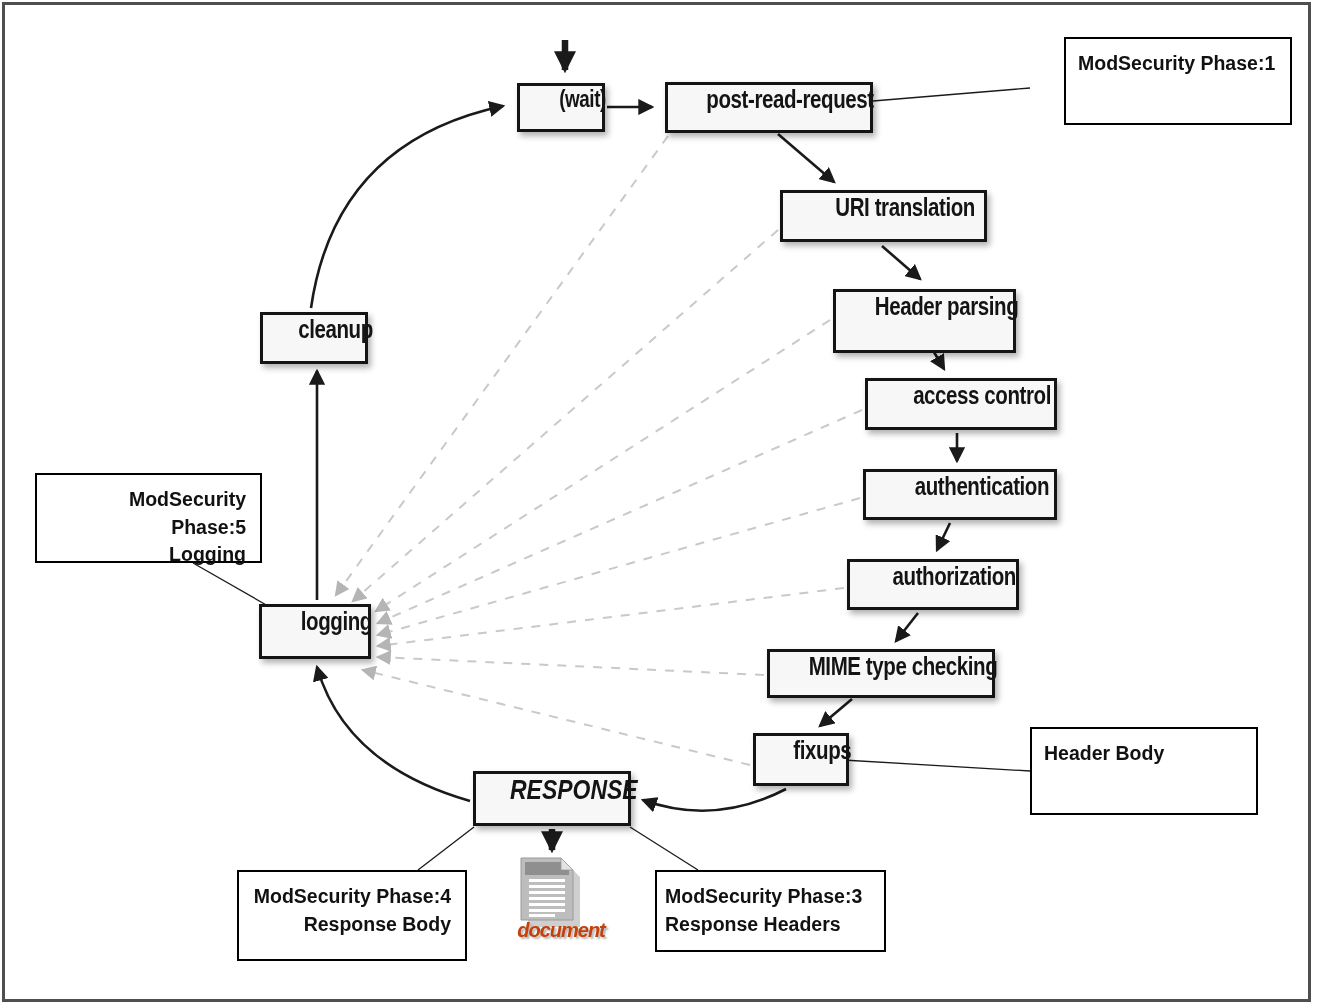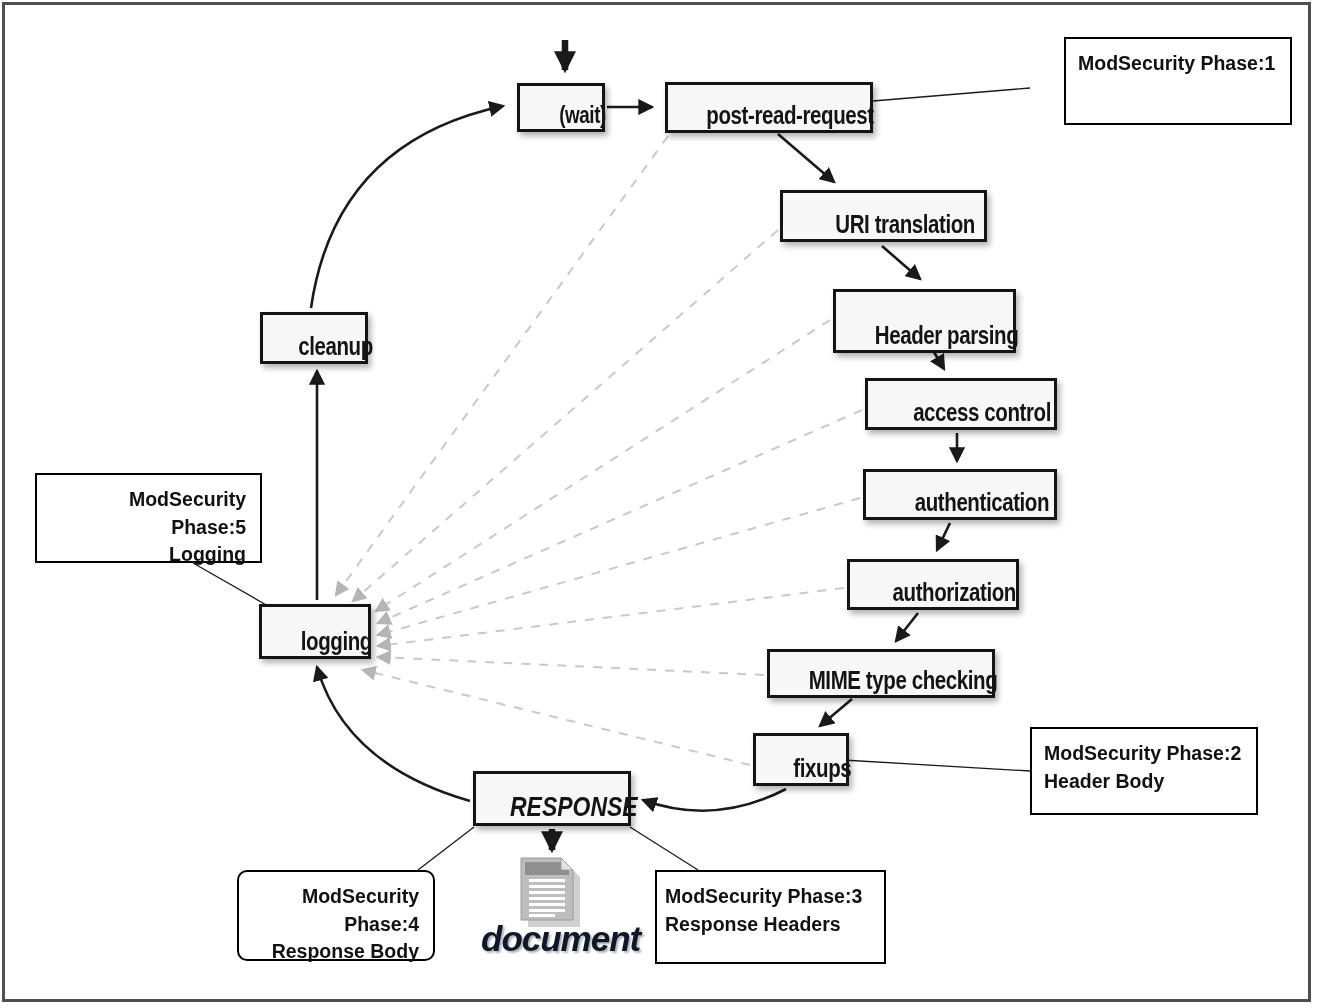--- a/index.html
+++ b/index.html
@@ -8,39 +8,39 @@
     font-family:"Liberation Sans",sans-serif;overflow:hidden;
   }
   .frame{
     position:absolute;left:2px;top:2px;width:1309px;height:1000px;
     border:3px solid var(--frame-border,#4f4f4f);box-sizing:border-box;background:#ffffff;
   }
   svg.wires{position:absolute;left:0;top:0;z-index:1;}
   .node{
     position:absolute;z-index:2;background:var(--node-fill,#f7f7f7);
     border:3px solid var(--node-border,#141414);box-sizing:border-box;
-    display:flex;align-items:flex-end;justify-content:center;
+    display:flex;align-items:flex-start;justify-content:center;
     box-shadow:3px 4px 6px rgba(0,0,0,0.30);
     padding-left:43px;
   }
   .node span{
     font-weight:bold;font-size:25px;white-space:nowrap;color:#141414;
     transform:scaleX(0.82);letter-spacing:-0.5px;display:inline-block;
   }
   .node.small span{font-size:23px;}
   .node.big span{font-size:28px;letter-spacing:0;}
   .callout{
     position:absolute;z-index:2;background:var(--callout-fill,#ffffff);
     border:2px solid var(--callout-border,#000000);box-sizing:border-box;
     padding:11px 12px 0 12px;font-weight:bold;font-size:19.5px;line-height:1.42;color:#111;
   }
   .callout.align-right{text-align:right;padding-right:14px;}
   .doc-label{
-    position:absolute;z-index:2;font-weight:bold;font-style:italic;
-    font-size:35px;color:#0f172a;letter-spacing:-1px;text-shadow:2px 2px 2px #b5b5b5;
+    position:absolute;z-index:2;text-align:center;font-weight:bold;font-style:italic;
+    font-size:20px;color:#c2410c;letter-spacing:-1px;text-shadow:2px 2px 2px #b5b5b5;
   }
   .doc-icon{position:absolute;z-index:2;}
 </style>
 </head>
 <body>
 
 <div class="frame"></div>
 
 <svg class="wires" width="1318" height="1008" viewBox="0 0 1318 1008">
   <defs>
@@ -126,28 +126,27 @@
   <span>logging</span>
 </div>
 <div class="node" style="left:260px;top:312px;width:108px;height:52px;">
   <span>cleanup</span>
 </div>
 
 <div class="callout" style="left:1030px;top:37px;width:228px;height:88px;margin-left:34px;">
   <div>ModSecurity Phase:1</div>
 </div>
 <div class="callout" style="left:1030px;top:727px;width:228px;height:88px;">
-  <div>ModSecurity Phase:2</div>
   <div>Header Body</div>
 </div>
-<div class="callout" style="left:655px;top:870px;width:231px;height:94px;padding-left:8px;">
+<div class="callout" style="left:655px;top:870px;width:231px;height:82px;padding-left:8px;">
   <div>ModSecurity Phase:3</div>
   <div>Response Headers</div>
 </div>
-<div class="callout align-right" style="left:237px;top:870px;width:198px;height:91px;border-radius:10px;">
+<div class="callout align-right" style="left:237px;top:870px;width:230px;height:91px;">
   <div>ModSecurity Phase:4</div>
   <div>Response Body</div>
 </div>
 <div class="callout align-right" style="left:35px;top:473px;width:227px;height:90px;">
   <div>ModSecurity Phase:5</div>
   <div>Logging</div>
 </div>
 
 <svg class="doc-icon" style="left:519px;top:856px;" width="74" height="74" viewBox="0 0 74 74">
   <polygon points="9,9 49,9 61,21 61,71 9,71" fill="#cfcfcf"></polygon>

